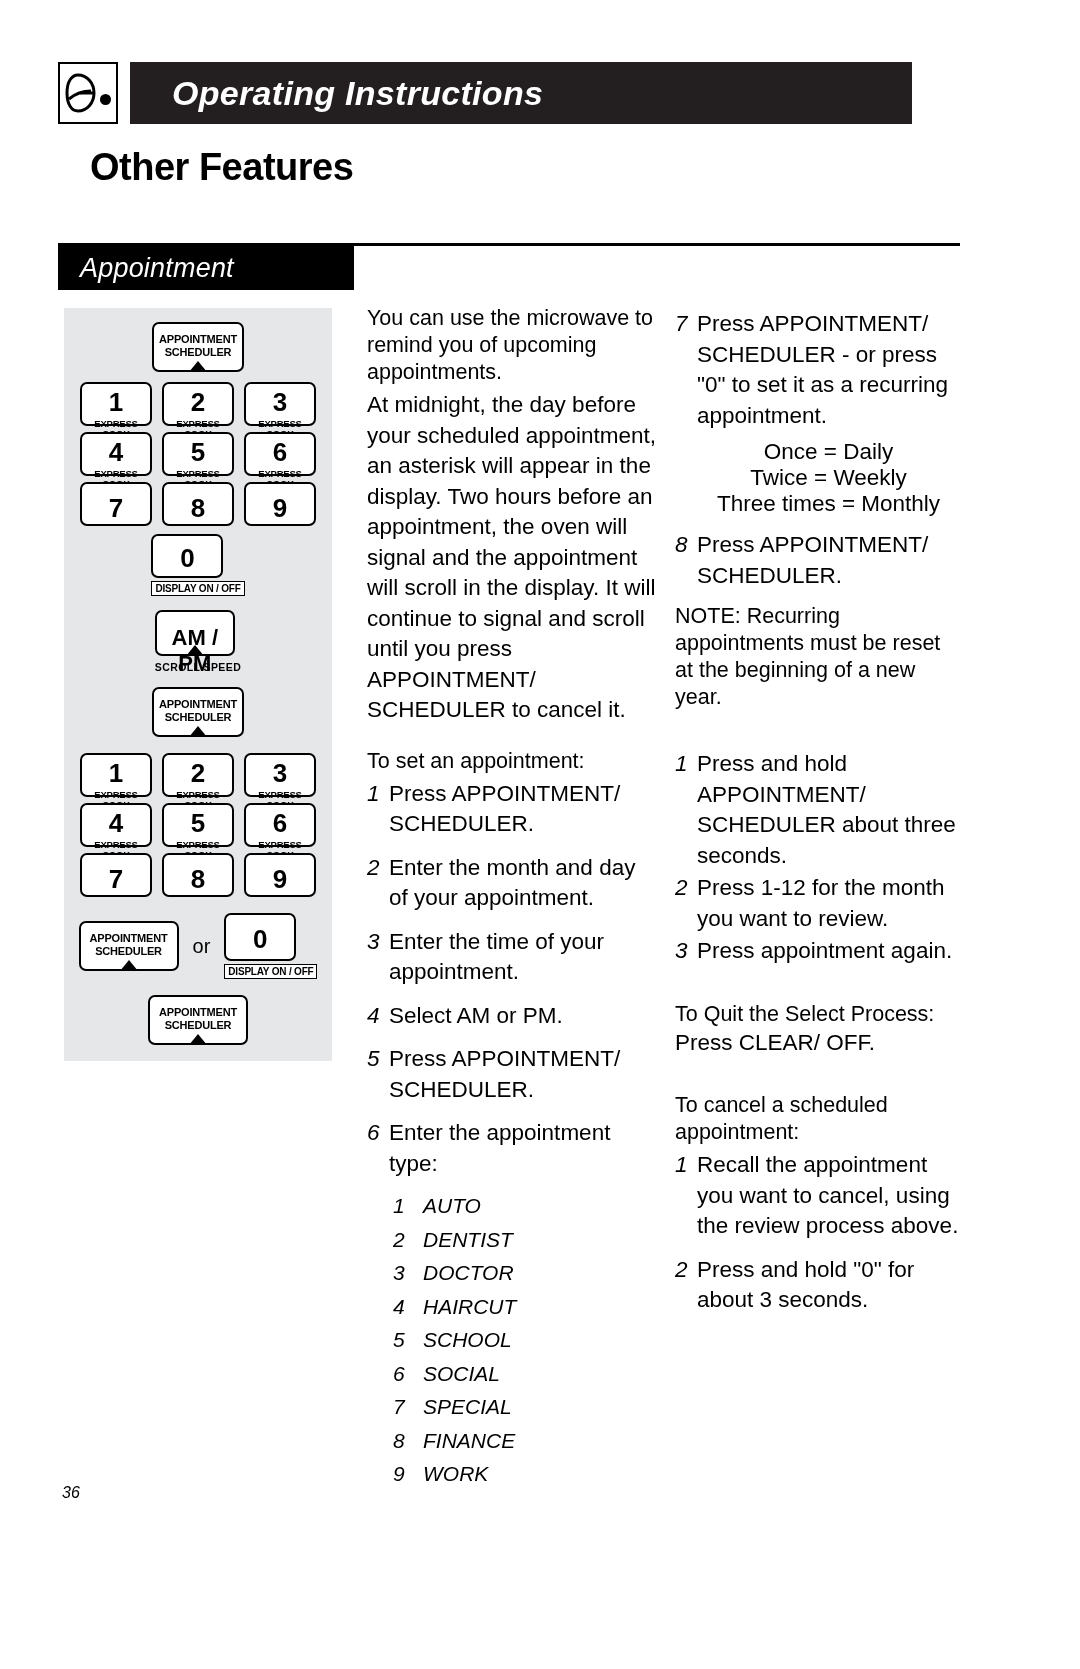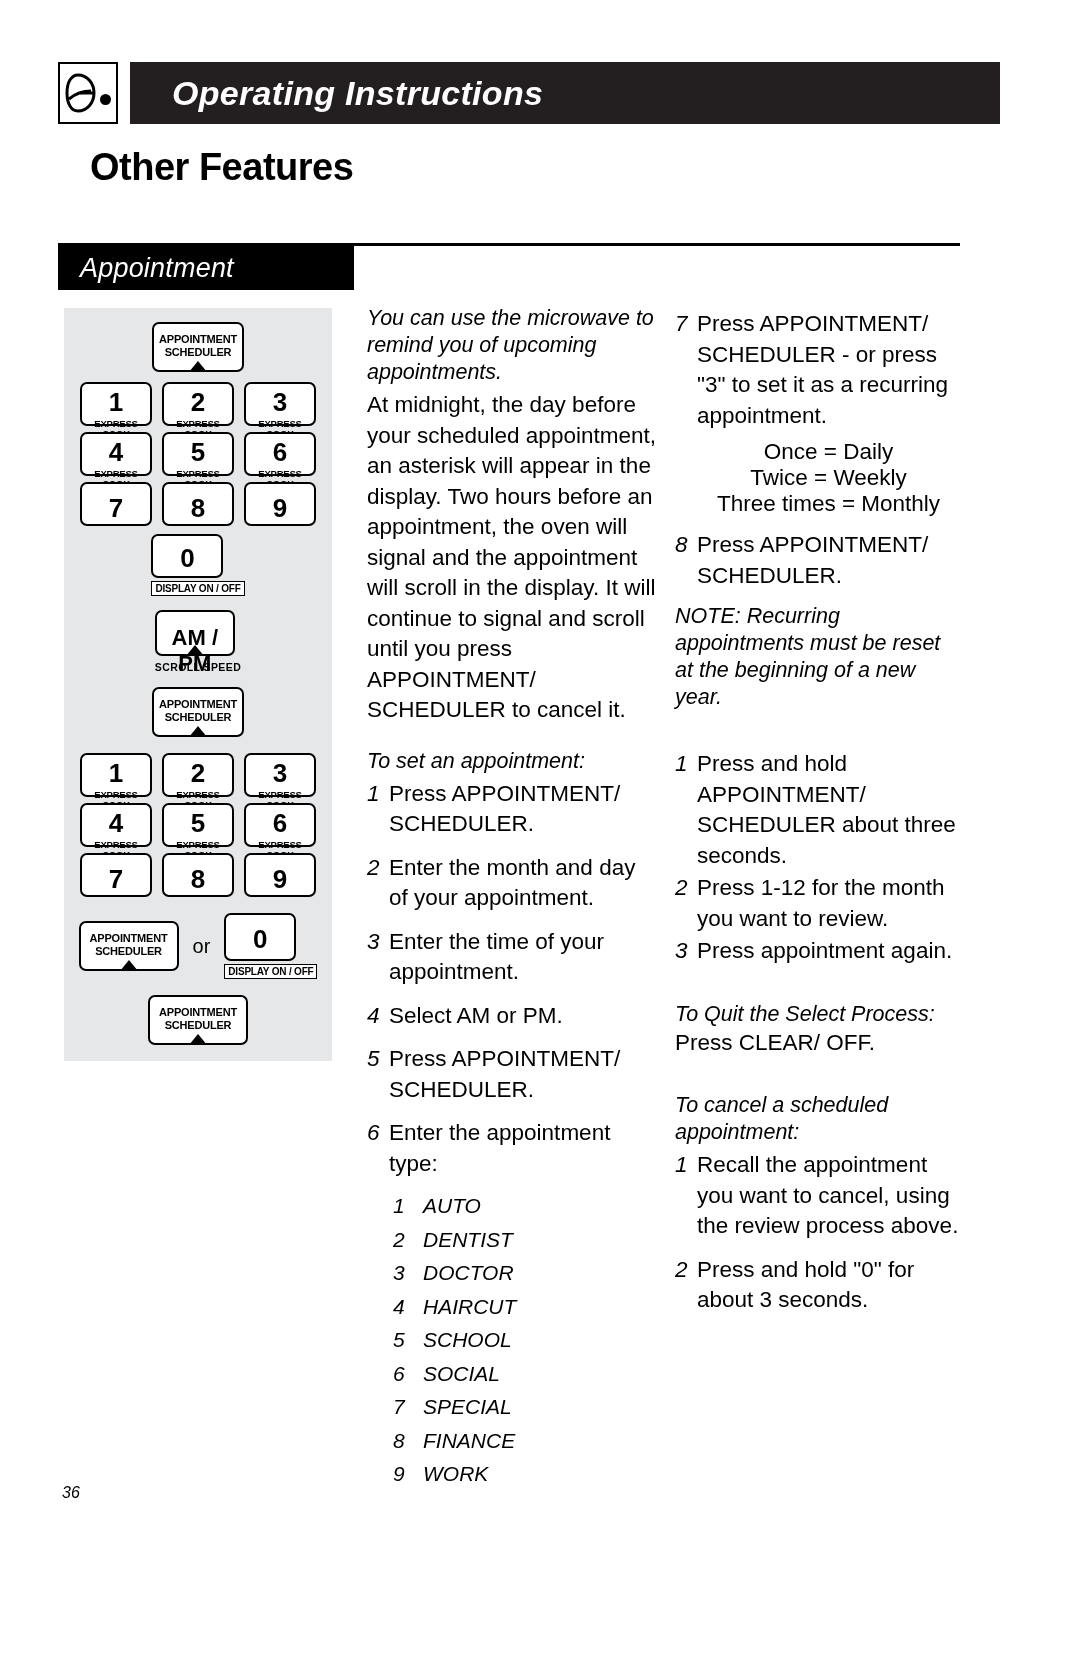--- a/index.html
+++ b/index.html
@@ -14,21 +14,21 @@
     color: #000000;
     position: relative;
     overflow: hidden;
   }
 
   
   .header-row {
     position: absolute;
     left: 58px;
     top: 62px;
-    width: 942px;
+    width: 854px;
     height: 62px;
     display: flex;
     align-items: stretch;
   }
   .logo-box {
     width: 60px;
     height: 62px;
     border: 2px solid #000;
     background: #fff;
     position: relative;
@@ -124,21 +124,20 @@
   .col-right {
     position: absolute;
     left: 675px;
     top: 305px;
     width: 285px;
   }
 
   p { margin: 0; }
 
   .ital {
-    font-style: italic;
     font-size: 21.5px;
     line-height: 27px;
   }
   .body {
     font-size: 22.5px;
     line-height: 30.5px;
   }
   .gap-sm { height: 12px; }
   .gap-md { height: 22px; }
   .gap-lg { height: 34px; }
@@ -499,21 +498,21 @@
     <li>
       <span class="num">9</span>
       <span>WORK</span>
     </li>
   </ul>
 </div>
 
 <div class="col-right">
   <div class="step first">
     <span class="num">7</span>
-    <span class="txt">Press APPOINTMENT/ SCHEDULER - or press "3" to set it as a recurring appointment.</span>
+    <span class="txt">Press APPOINTMENT/ SCHEDULER - or press "0" to set it as a recurring appointment.</span>
   </div>
 
   <div class="recur">
     <div>Once  =  Daily</div>
     <div>Twice  =  Weekly</div>
     <div>Three times  =  Monthly</div>
   </div>
 
   <div class="step">
     <span class="num">8</span>

